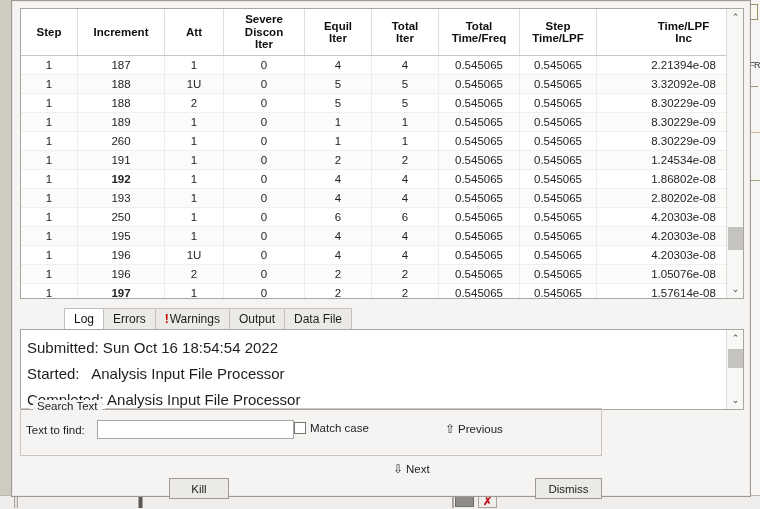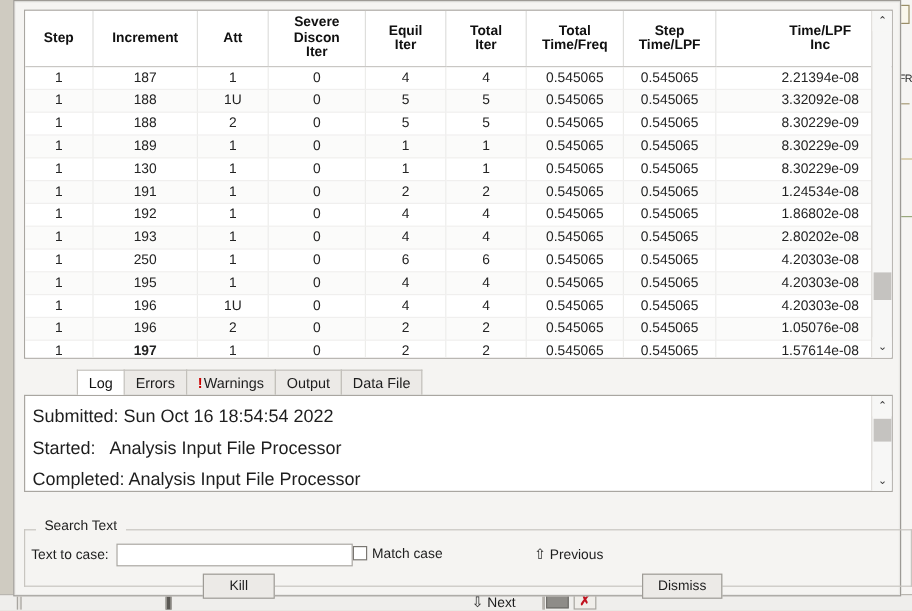--- a/index.html
+++ b/index.html
@@ -166,22 +166,22 @@
   #log-text {
     position: absolute; left: 6px; top: 5px; right: 20px;
     font-size: 15px;
     color: #1e1e1e;
     line-height: 26px;
     white-space: pre;
   }
 
   
   #search-group {
-    position: absolute; left: 8px; top: 440px;
-    width: 740px; height: 48px;
+    position: absolute; left: 8px; top: 407px;
+    width: 582px; height: 48px;
     border: 1px solid #c8c5c0;
     border-top: none;
     box-sizing: border-box;
   }
   #search-group .top-left-line {
     position: absolute; left: -1px; top: 0; width: 10px; height: 1px;
     background: #c8c5c0;
   }
   #search-group .top-right-line {
     position: absolute; left: 84px; top: 0; right: -1px; height: 1px;
@@ -346,21 +346,21 @@
             <td style="width: 54px;">1</td>
             <td style="width: 76px;">0</td>
             <td style="width: 62px;">1</td>
             <td style="width: 62px;">1</td>
             <td style="width: 76px;">0.545065</td>
             <td style="width: 72px;">0.545065</td>
             <td style="width: 169px;">8.30229e-09</td>
           </tr>
           <tr>
             <td style="width: 52px;">1</td>
-            <td style="width: 82px;">130</td>
+            <td style="width: 82px;">260</td>
             <td style="width: 54px;">1</td>
             <td style="width: 76px;">0</td>
             <td style="width: 62px;">1</td>
             <td style="width: 62px;">1</td>
             <td style="width: 76px;">0.545065</td>
             <td style="width: 72px;">0.545065</td>
             <td style="width: 169px;">8.30229e-09</td>
           </tr>
           <tr>
             <td style="width: 52px;">1</td>
@@ -368,21 +368,21 @@
             <td style="width: 54px;">1</td>
             <td style="width: 76px;">0</td>
             <td style="width: 62px;">2</td>
             <td style="width: 62px;">2</td>
             <td style="width: 76px;">0.545065</td>
             <td style="width: 72px;">0.545065</td>
             <td style="width: 169px;">1.24534e-08</td>
           </tr>
           <tr>
             <td style="width: 52px;">1</td>
-            <td style="width: 82px;">192</td>
+            <td style="width: 82px; font-weight: bold;">192</td>
             <td style="width: 54px;">1</td>
             <td style="width: 76px;">0</td>
             <td style="width: 62px;">4</td>
             <td style="width: 62px;">4</td>
             <td style="width: 76px;">0.545065</td>
             <td style="width: 72px;">0.545065</td>
             <td style="width: 169px;">1.86802e-08</td>
           </tr>
           <tr>
             <td style="width: 52px;">1</td>
@@ -479,21 +479,21 @@
       <div class="thumb" id="log-thumb" style="top: 18.8px; height: 18.9px;"></div>
       <div class="arrow down">⌄</div>
     </div>
   </div>
 
   <div id="search-group">
     <div class="top-left-line"></div>
     <div class="top-right-line"></div>
     <div id="search-legend">Search Text</div>
 
-    <div id="find-label">Text to case:</div>
+    <div id="find-label">Text to find:</div>
     <input id="find-input" type="text" placeholder="" style="">
 
     <label class="matchcase-wrap">
       <span class="cbox"></span><span>Match case</span>
     </label>
 
     <div class="navbtn" id="next-btn">
       <span class="ar">⇩</span><span>Next</span>
     </div>
     <div class="navbtn" id="prev-btn">

